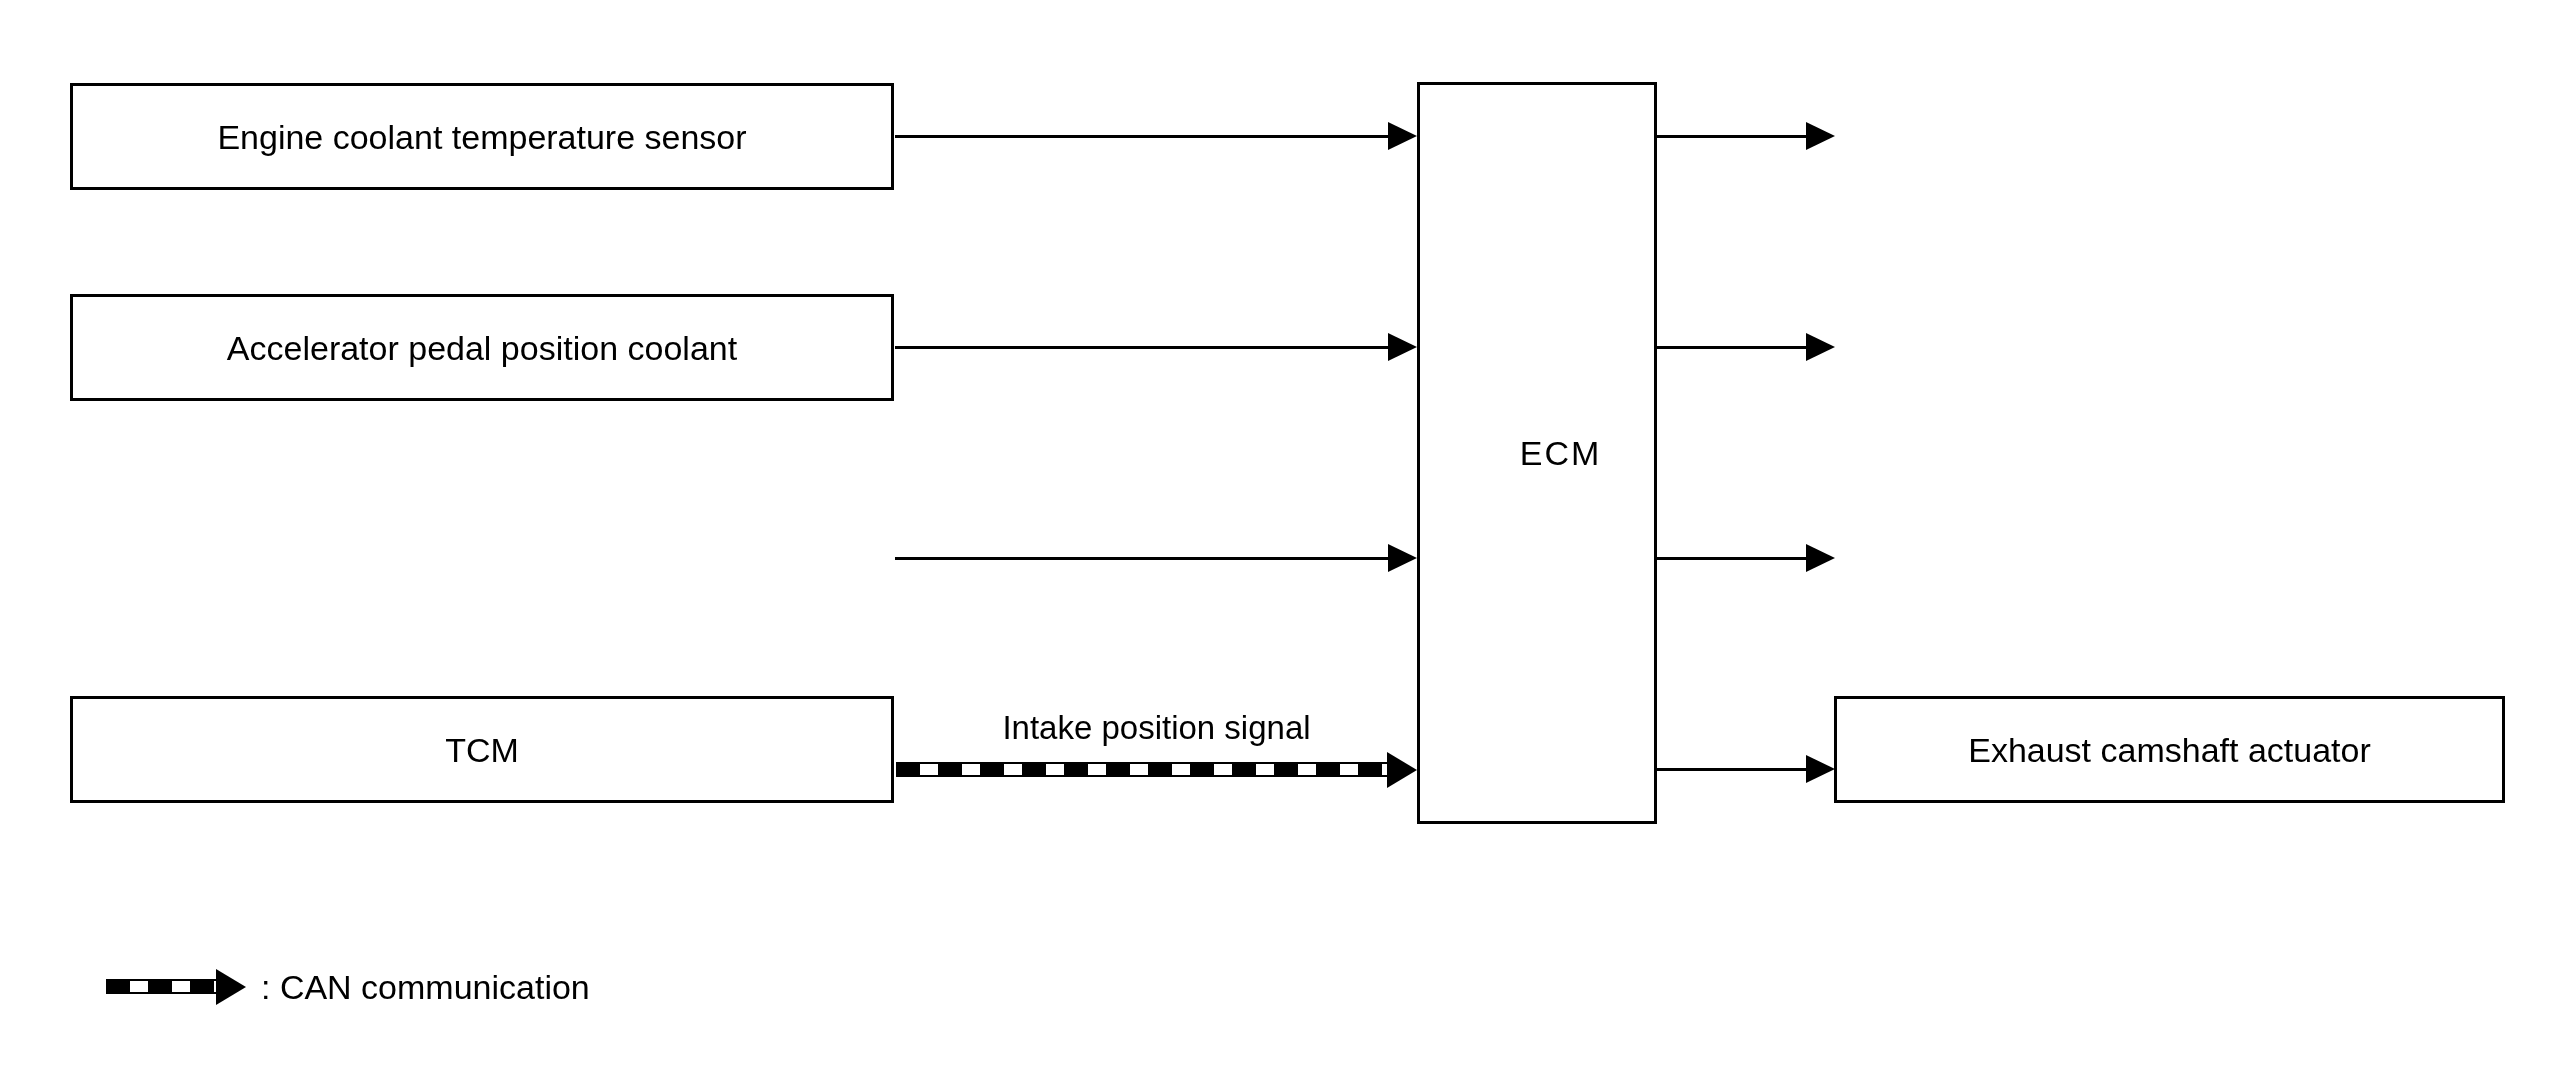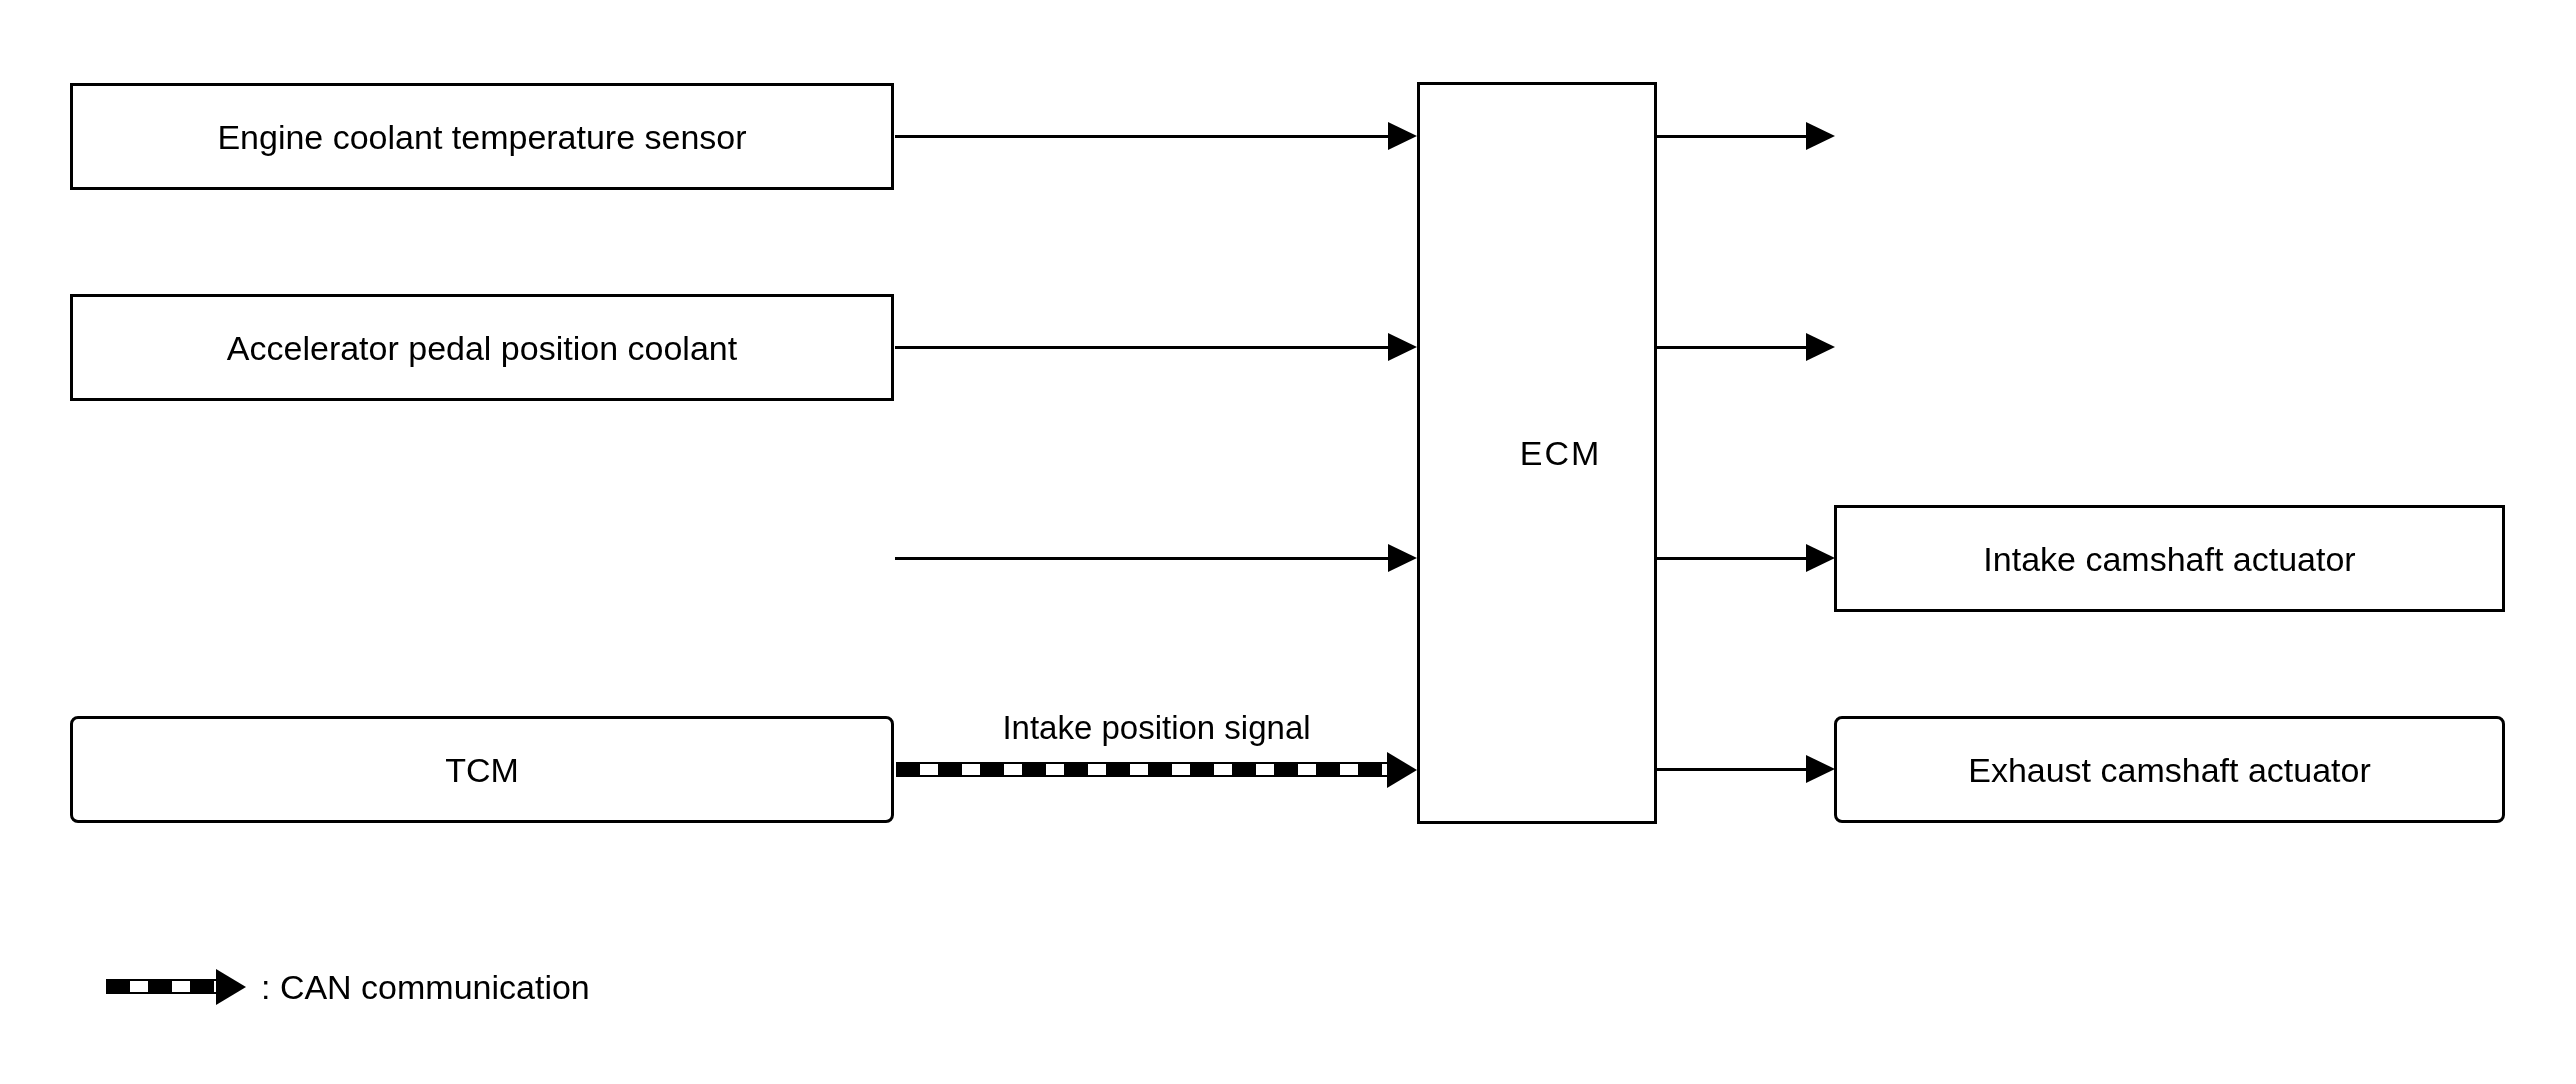--- a/index.html
+++ b/index.html
@@ -7,21 +7,21 @@
     position:relative; width:2328px; height:1085px; background:#ffffff;
     font-family:"Liberation Sans", sans-serif; color:#000;
   }
   .box {
     position:absolute; box-sizing:border-box; border:3.2px solid #000; background:#fff;
     display:flex; align-items:center; justify-content:center;
     font-size:34px; line-height:1; white-space:nowrap;
   }
   .in  { left:70px;  width:824px; height:107px; }
   .out { left:1834px; width:671px; height:107px; }
-  .t0 { top:83px; } .t1 { top:294px; } .t2 { top:505px; } .t3 { top:716px;border-radius:8px; }
+  .t0 { top:83px; } .t1 { top:294px; } .t2 { top:505px; } .t3 { top:696px; }
   .ecm { left:1417px; top:82px; width:240px; height:742px; letter-spacing:1.9px;padding-left:47px; }
 
   .line { position:absolute; height:3.2px; background:#000; }
   .head {
     position:absolute; width:0; height:0;
     border-top:14.7px solid transparent; border-bottom:14.7px solid transparent;
     border-left:29px solid #000;
   }
   .in-line  { left:895px; width:494px; }
   .in-head  { left:1388px; }
@@ -67,23 +67,20 @@
     <span>Accelerator pedal position coolant</span>
   </div>
   <div class="box in t3">
     <span>TCM</span>
   </div>
 
   <div class="box ecm">
     <span>ECM</span>
   </div>
 
-  <div class="box out t2">
-    <span>Intake camshaft actuator</span>
-  </div>
   <div class="box out t3">
     <span>Exhaust camshaft actuator</span>
   </div>
 
   <div class="line in-line ly0"></div>
   <div class="head in-head hy0"></div>
   <div class="line in-line ly1"></div>
   <div class="head in-head hy1"></div>
   <div class="line in-line ly2"></div>
   <div class="head in-head hy2"></div>

